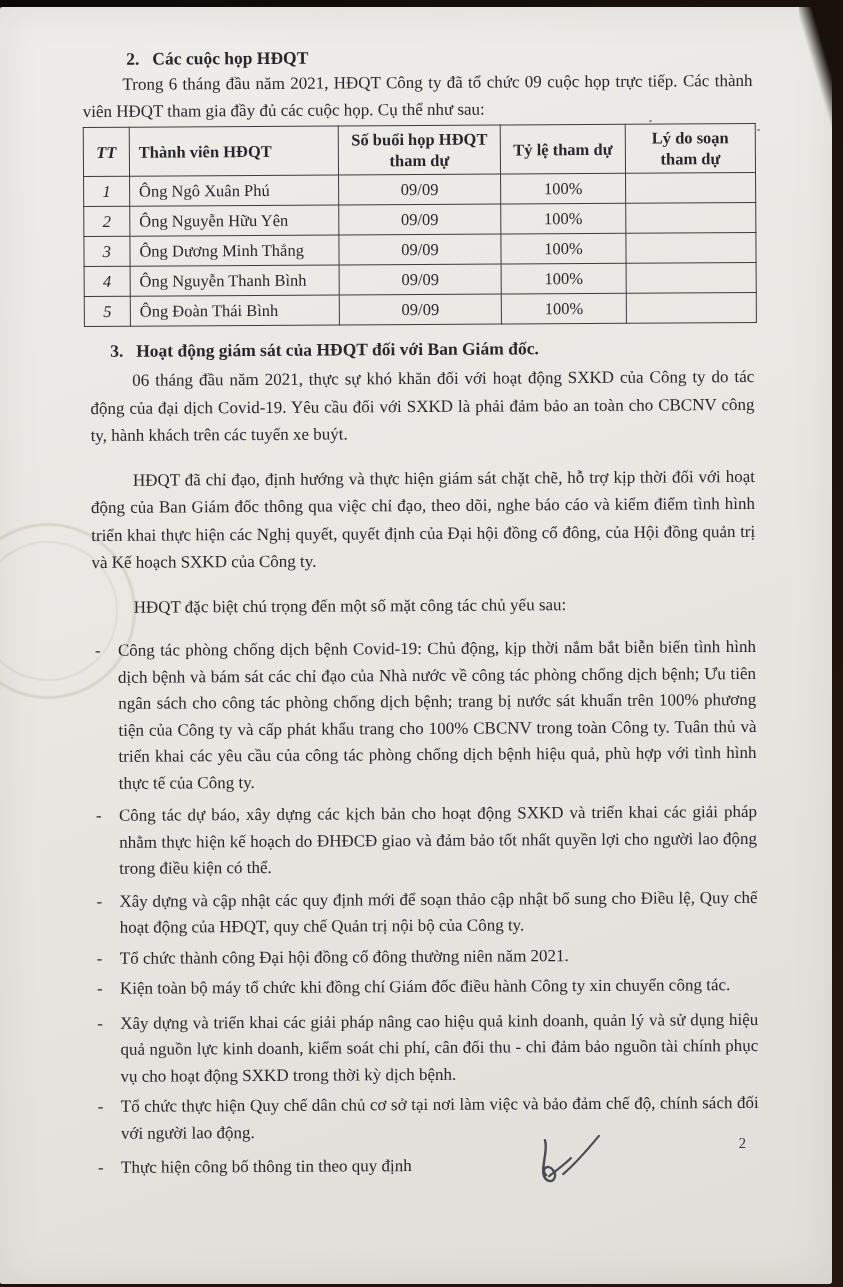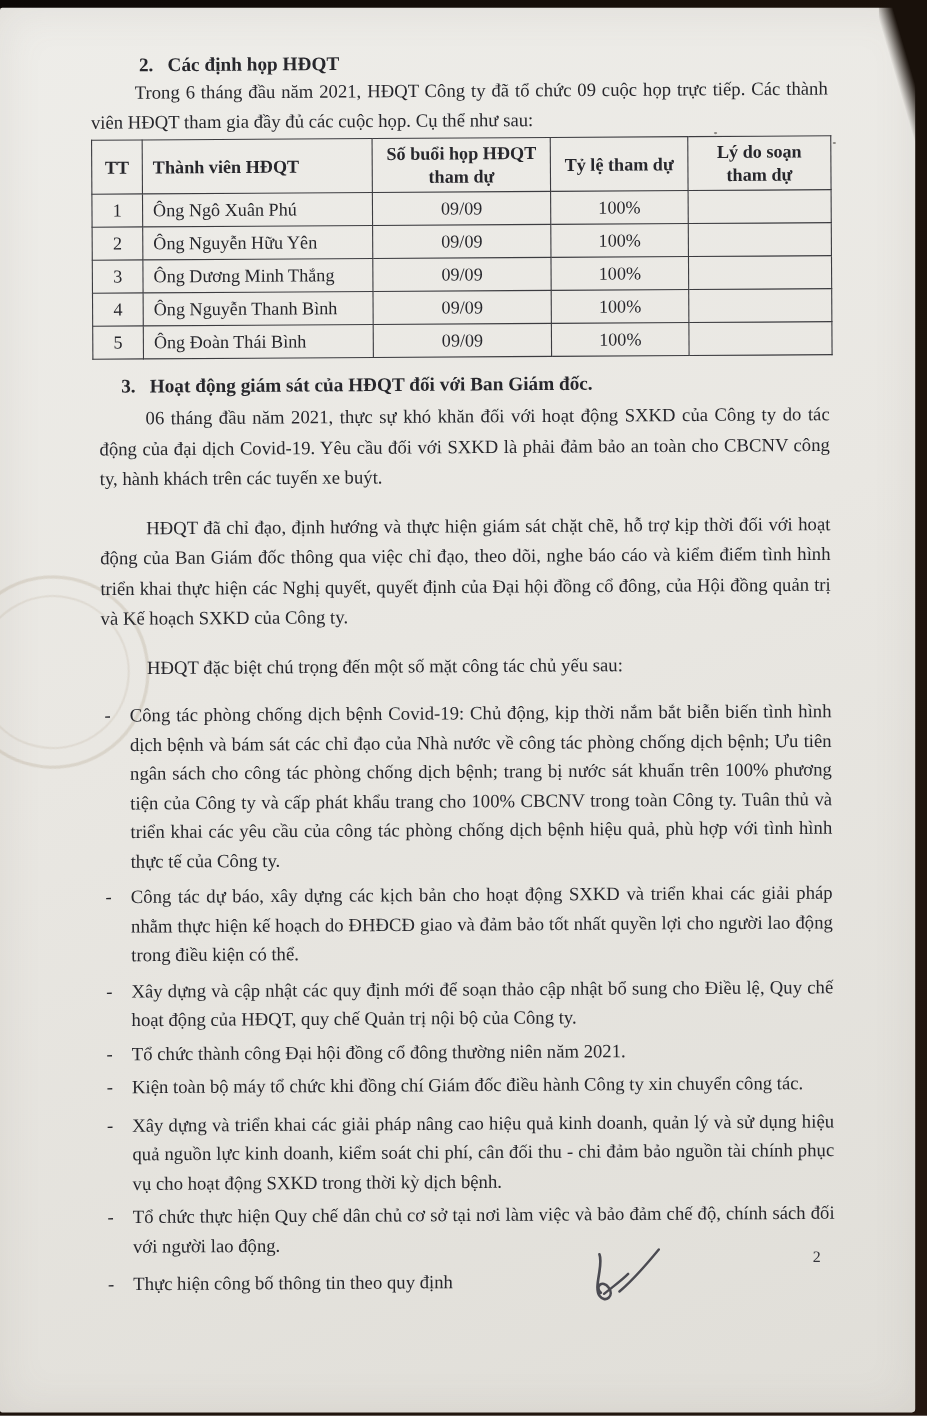--- a/index.html
+++ b/index.html
@@ -30,21 +30,21 @@
   .h3row{margin-left:26px;margin-top:12px;margin-bottom:4px;}
   .hnum{width:26px;flex:0 0 auto;}
   .intro{margin-left:6px;line-height:27px;text-indent:40px;text-align:justify;}
   .meet-table{
     border-collapse:collapse;width:673px;margin-top:2px;
     font-size:16.5px;color:#27272c;
   }
   .meet-table th,.meet-table td{border:1.6px solid #3c3c40;padding:0 6px;}
   .meet-table th{font-weight:bold;text-align:center;line-height:21px;padding-top:3px;padding-bottom:3px;}
   .meet-table td{height:29px;}
-  .col-tt{width:34px;text-align:center;}
+  .col-tt{width:34px;text-align:center;font-style:italic;}
   .col-name{width:205px;text-align:left;padding-left:9px !important;}
   .col-sess{width:158px;text-align:center;margin-top:27px;}
   .col-rate{width:118px;text-align:center;border-radius:20px;}
   .col-reason{width:124px;text-align:center;}
   .para{margin-left:6px;line-height:27.5px;text-indent:42px;text-align:justify;margin-top:3px;}
   .para.nojust{text-align:left;}
   .bullets{list-style:none;margin:6px 0 0 0;padding:0;}
   .bullets li{position:relative;padding-left:32px;margin-bottom:4px;}
   .bmark{position:absolute;left:9px;top:0;line-height:26.5px;}
   .btext{display:block;line-height:26.5px;text-align:justify;}
@@ -73,21 +73,21 @@
 
 <div class="sheet">
   <div class="stamp"></div>
   <span class="speck" style="top:113px;right:180px;"></span>
   <span class="speck" style="top:122px;right:72px;"></span>
 
   <div class="content">
 
     <div class="h2row">
       <span class="hnum">2.</span>
-      <span>Các định họp HĐQT</span>
+      <span>Các cuộc họp HĐQT</span>
     </div>
     <p class="intro" style="margin:0;">Trong 6 tháng đầu năm 2021, HĐQT Công ty đã tổ chức 09 cuộc họp trực tiếp. Các thành viên HĐQT tham gia đầy đủ các cuộc họp. Cụ thể như sau:</p>
 
     <table class="meet-table">
       <thead>
         <tr>
           <th class="col-tt">TT</th>
           <th class="col-name" style="text-align:left;padding-left:9px;">Thành viên HĐQT</th>
           <th class="col-sess">Số buổi họp HĐQT tham dự</th>
           <th class="col-rate">Tỷ lệ tham dự</th>

